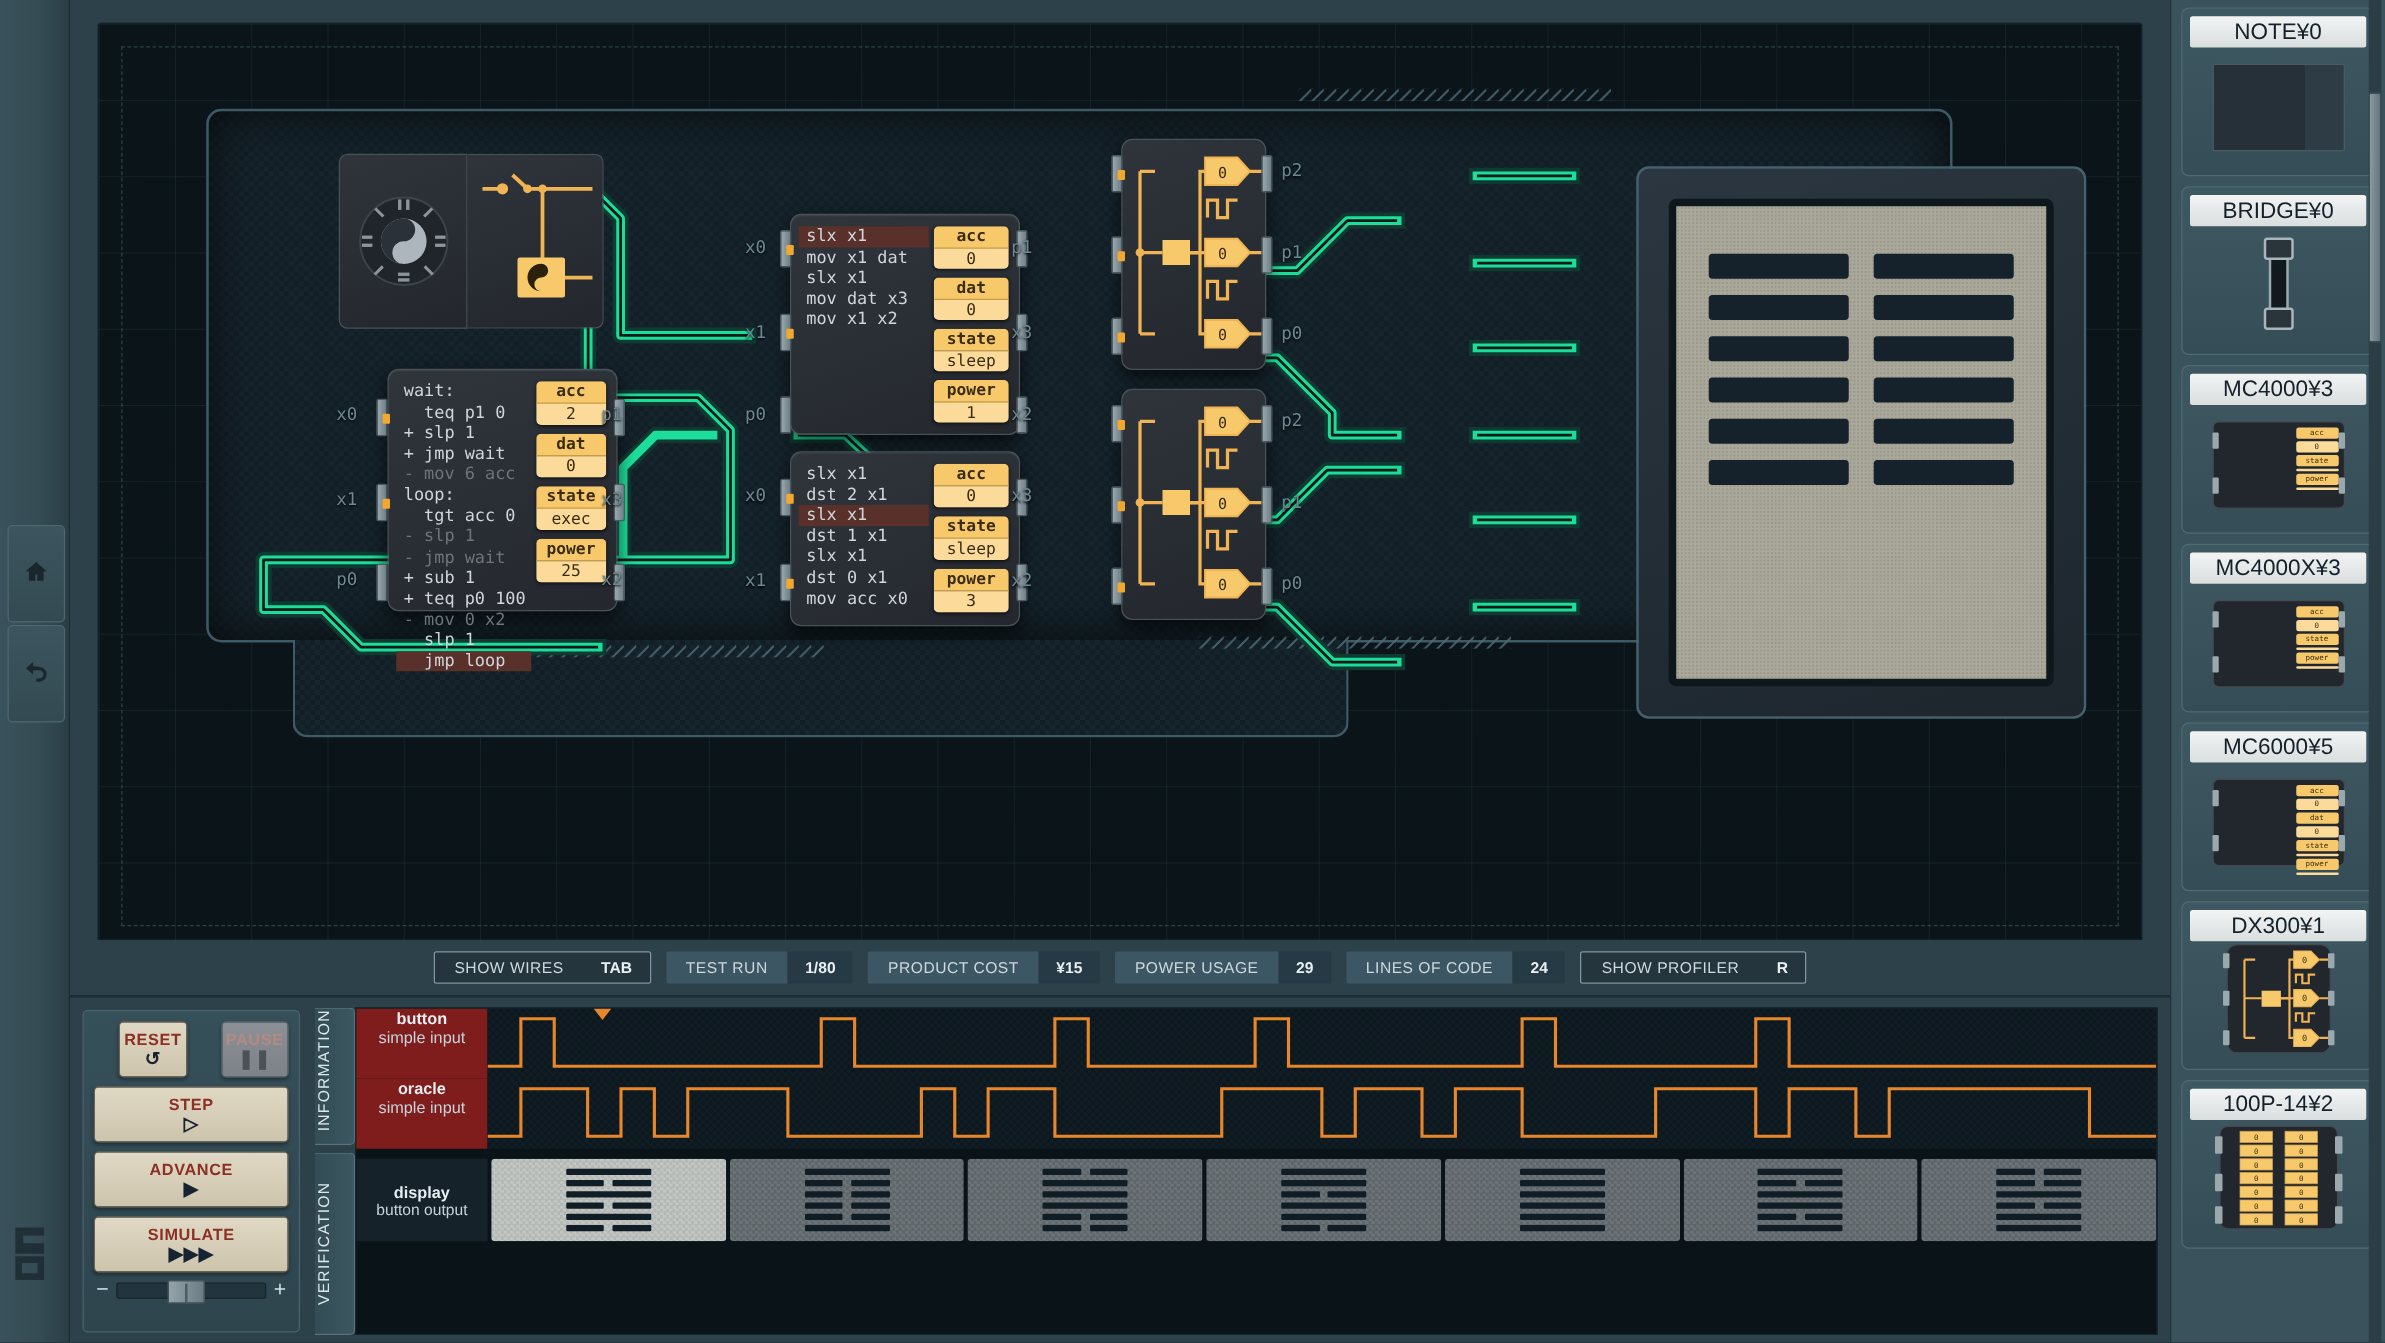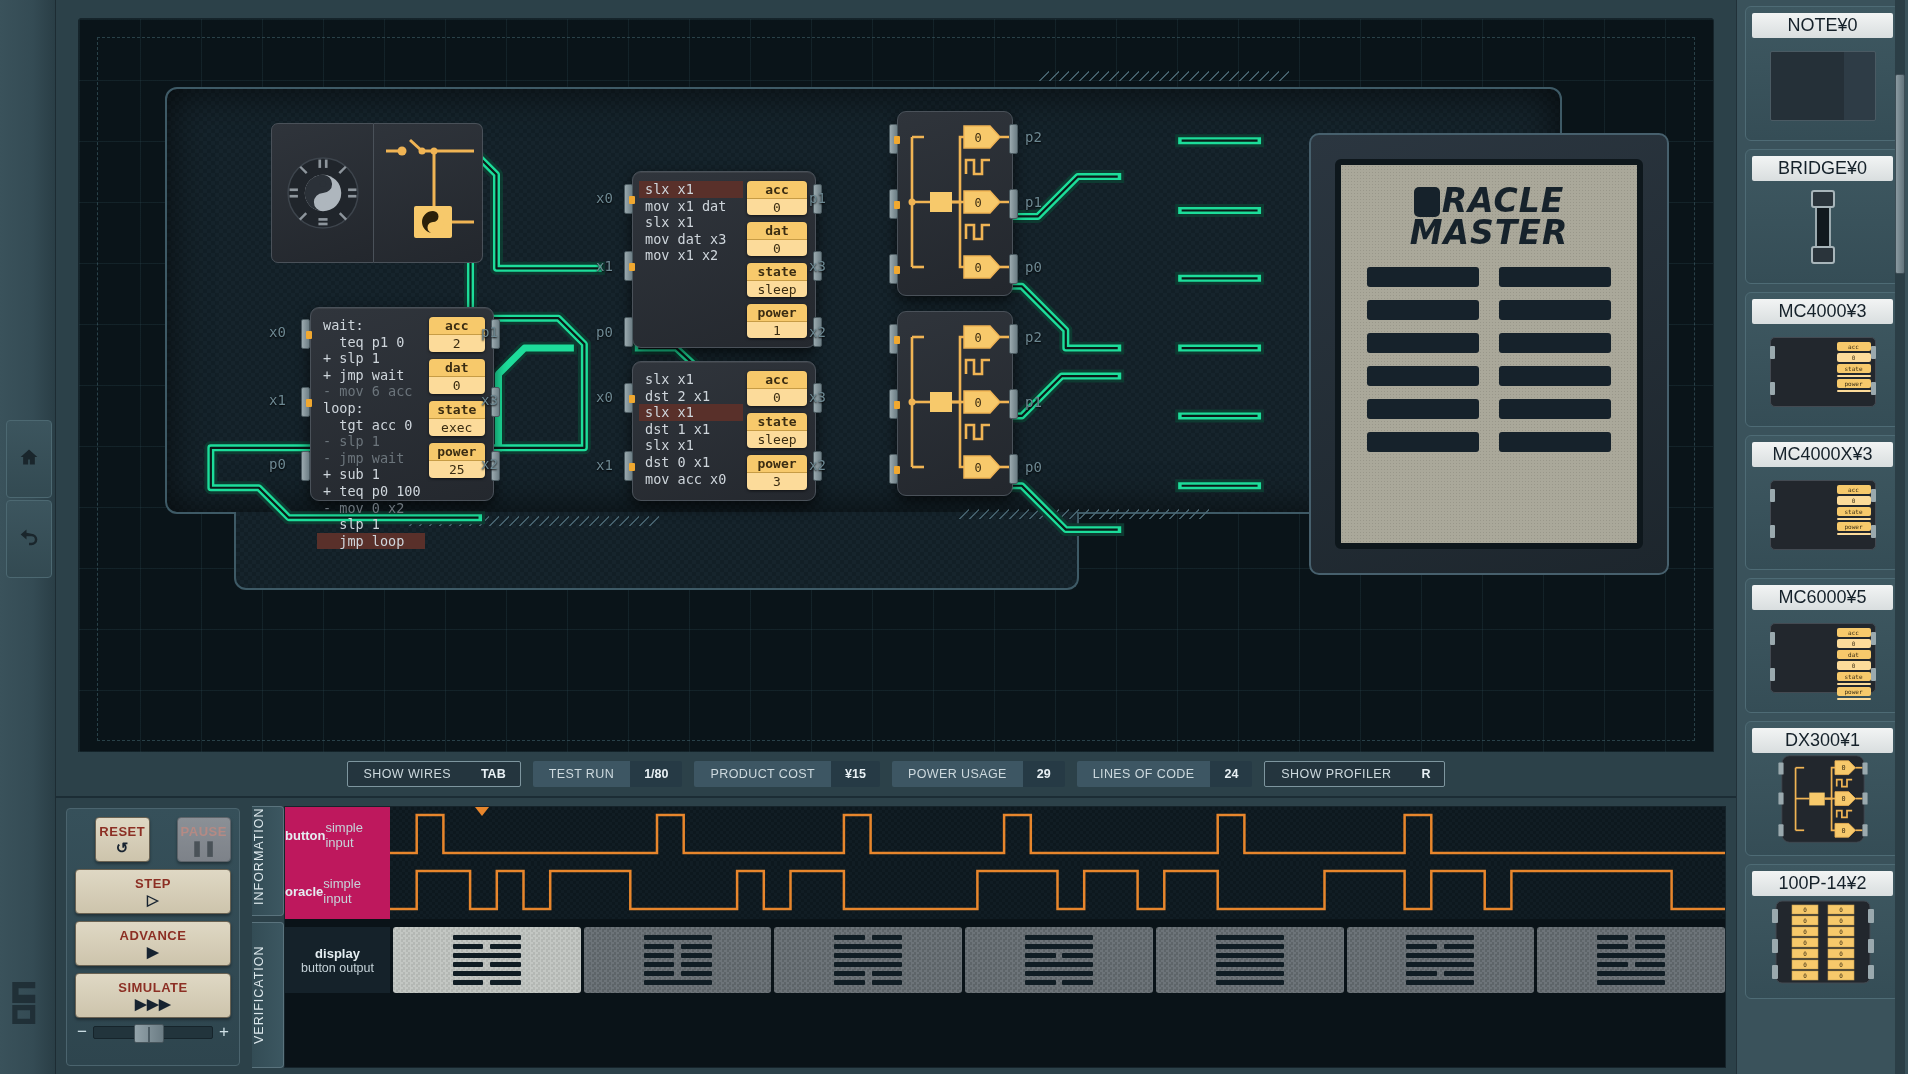--- a/index.html
+++ b/index.html
@@ -230,22 +230,22 @@
   .vtab.info { height: 110px; }
   .vtab.ver { height: 146px; margin-top: 6px; }
 
   .scope {
     position:absolute; left: 228px; top: 8px; right: 10px; height: 262px;
     background:#0a1318; border:1px solid #16242b;
   }
   .scope-rows { position:absolute; inset:0; }
   .wf-row { position:relative; height: 56px; display:flex; align-items:center; }
   .wf-label {
-    width: 105px; height: 56px; background:#be185d; display:flex; 
-    align-items:center; justify-content:center; color:#e4edf1;
+    width: 105px; height: 56px; background:#7f1d1d; display:flex; flex-direction:column;
+    align-items:center; justify-content:flex-start; color:#e4edf1;
   }
   .wf-label b { font-size: 13px; }
   .wf-label span { font-size: 13px; color:#c6d3d9; }
   .wf-plot { position:relative; flex:1; height:56px;
     background: repeating-conic-gradient(#0d181e 0% 25%, #111d24 0% 50%) 0 0/6px 6px; }
   .wf-plot svg { position:absolute; inset:0; width:100%; height:100%; }
 
   .playhead {
     position:absolute; left: 190px; top: 0px; width:0; height:0;
     border-left:7px solid transparent; border-right:7px solid transparent;
@@ -431,21 +431,21 @@
             <circle cx="60" cy="27" r="3.5" fill="#f0b454"></circle>
             <rect x="40" y="82" width="38" height="32" fill="#f7c96b" rx="2"></rect>
             <circle cx="59" cy="98" r="11" fill="#f7c96b"></circle>
             <path d="M59 87a11 11 0 0 0 0 22 5.5 5.5 0 0 1 0-11 5.5 5.5 0 0 0 0-11z" fill="#2b2009"></path>
             <circle cx="59" cy="92.5" r="2" fill="#2b2009"></circle>
             <circle cx="59" cy="103.5" r="2" fill="#f7c96b"></circle>
           </svg>
         </div>
       </div>
 
-      <div class="chip" style="left:231px; top:288px; width:184px; height:194px;">
+      <div class="chip" style="left:231px; top:276px; width:184px; height:194px;">
         <div class="code"><span class="ln">wait:</span><span class="ln">  teq p1 0</span><span class="ln">+ slp 1</span><span class="ln">+ jmp wait</span><span class="ln dim">- mov 6 acc</span><span class="ln">loop:</span><span class="ln">  tgt acc 0</span><span class="ln dim">- slp 1</span><span class="ln dim">- jmp wait</span><span class="ln">+ sub 1</span><span class="ln">+ teq p0 100</span><span class="ln dim">- mov 0 x2</span><span class="ln">  slp 1</span><span class="ln hl">  jmp loop</span></div>
         <div class="regs">
             <div class="reg">
               <div class="rn">acc</div>
               <div class="rv">2</div>
             </div>
             <div class="reg">
               <div class="rn">dat</div>
               <div class="rv">0</div>
             </div>
@@ -611,24 +611,20 @@
       <div class="port-pin lit" style="left:810px; top:435px"></div>
       <div class="port-pin" style="left:930px; top:305px"></div>
       <div class="port-pin" style="left:930px; top:370px"></div>
       <div class="port-pin" style="left:930px; top:435px"></div>
       <div class="port-label" style="left:946px; top:310px">p2</div>
       <div class="port-label" style="left:946px; top:375px">p1</div>
       <div class="port-label" style="left:946px; top:440px">p0</div>
 
       <div class="omaster">
         <div class="om-screen">
-          <div class="om-logo">
-            <span class="om-badge"></span><span>RACLE</span>
-            <span class="l2">MASTER</span>
-          </div>
           <div class="hexrows">
               <div class="hexrow">
                 <i></i>
                 <i></i>
               </div>
               <div class="hexrow">
                 <i></i>
                 <i></i>
               </div>
               <div class="hexrow">

